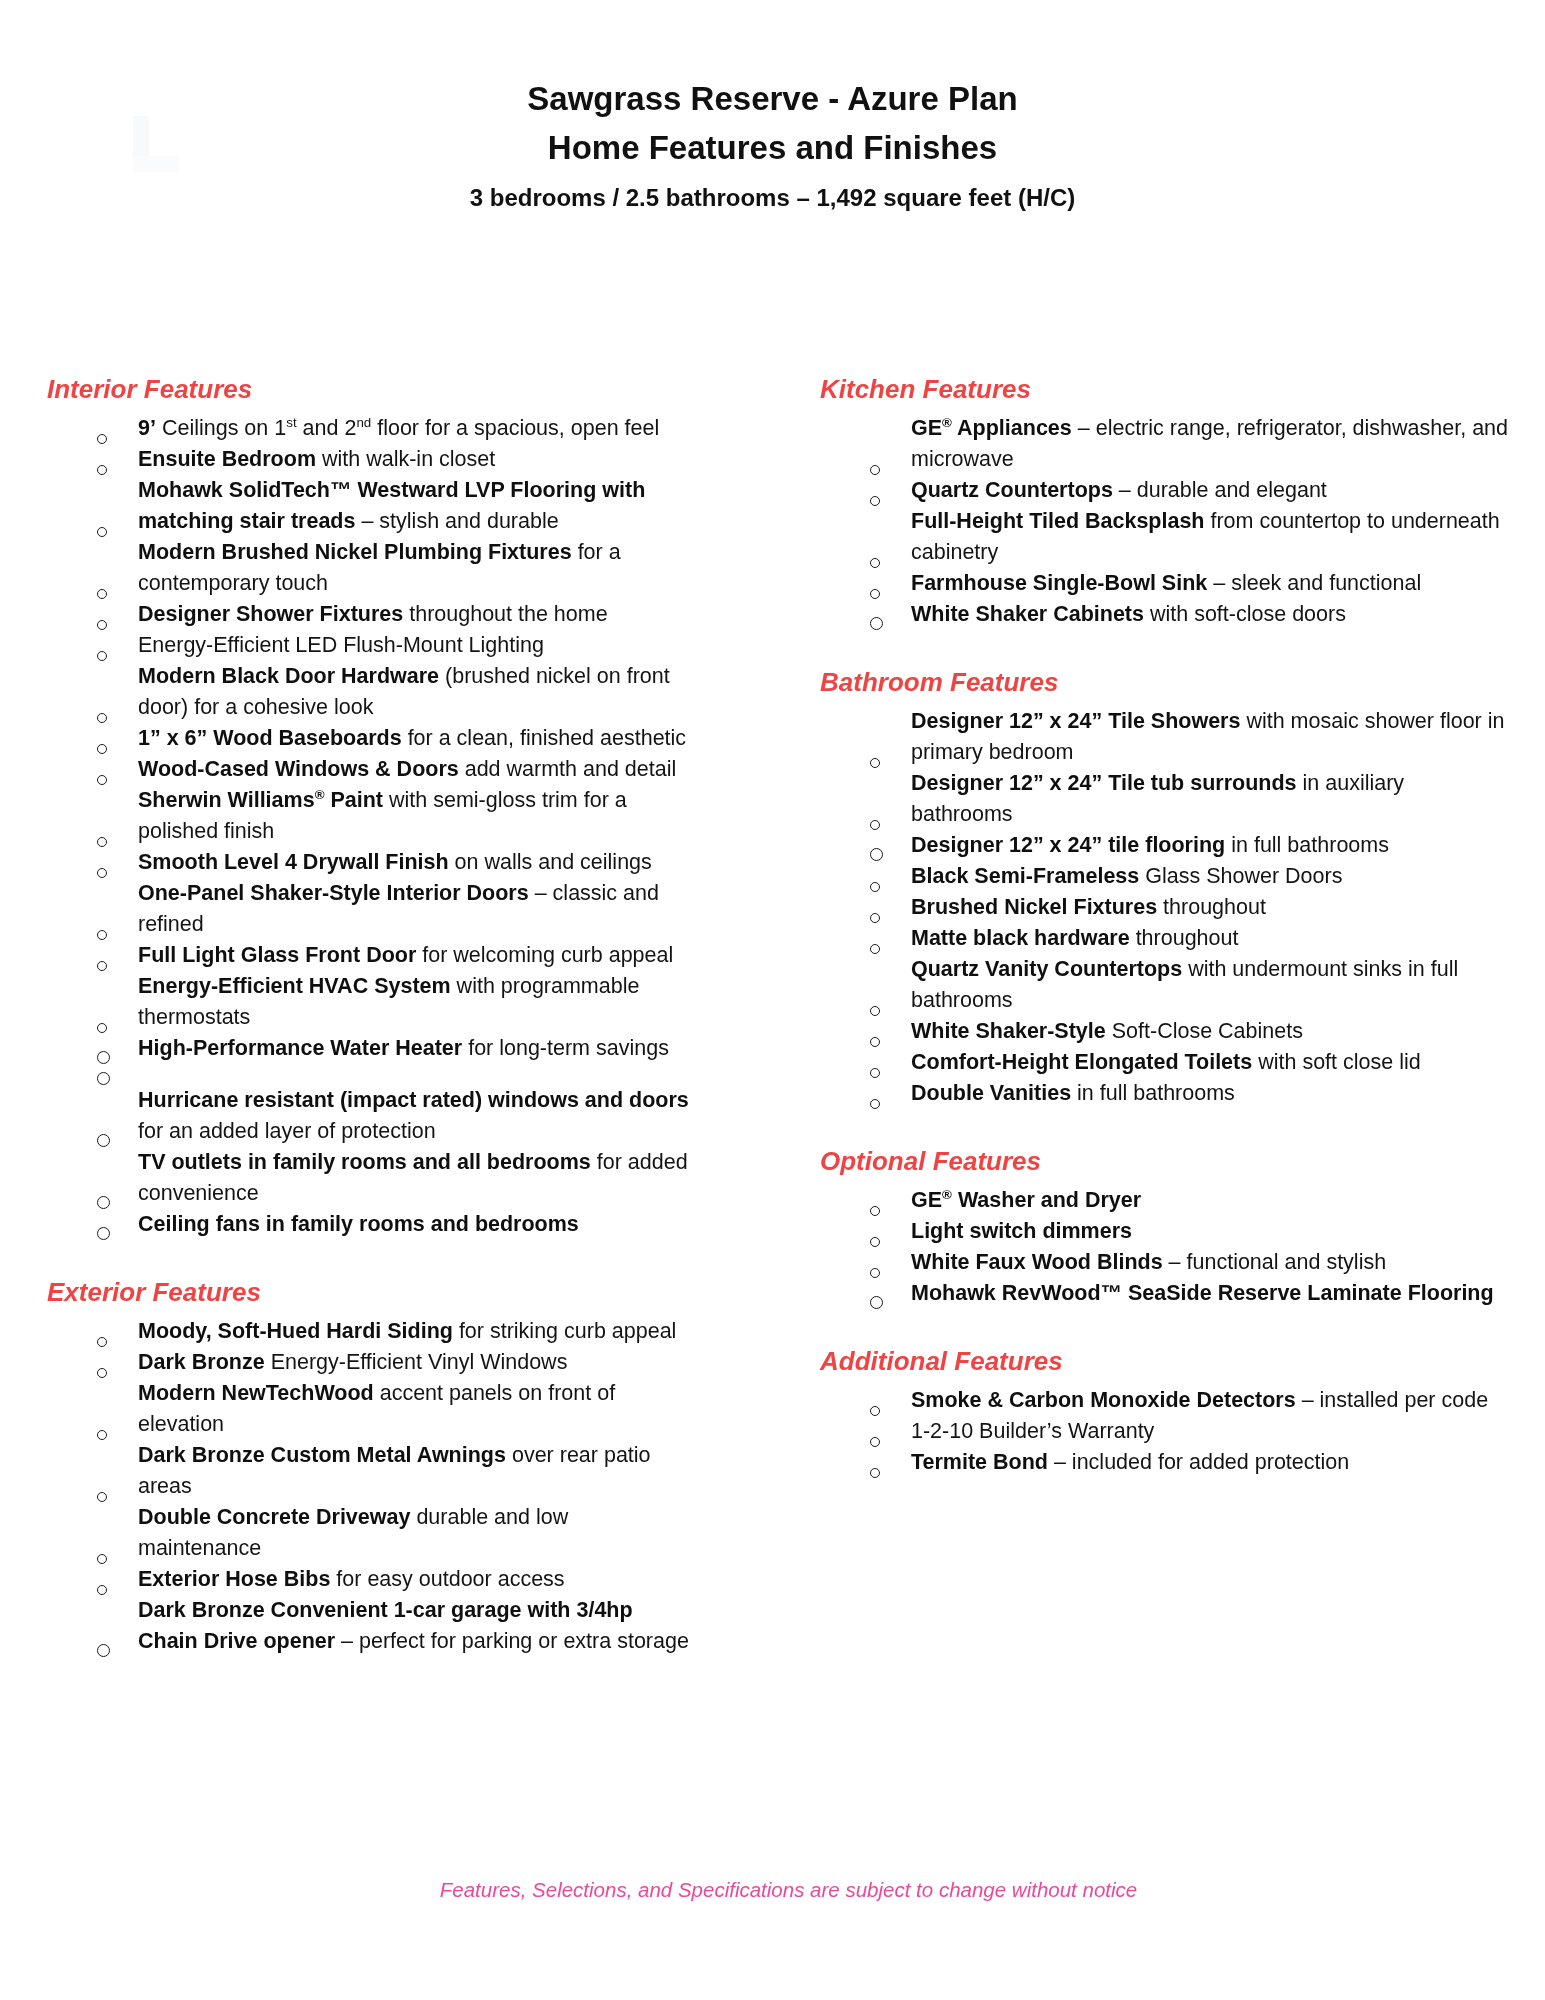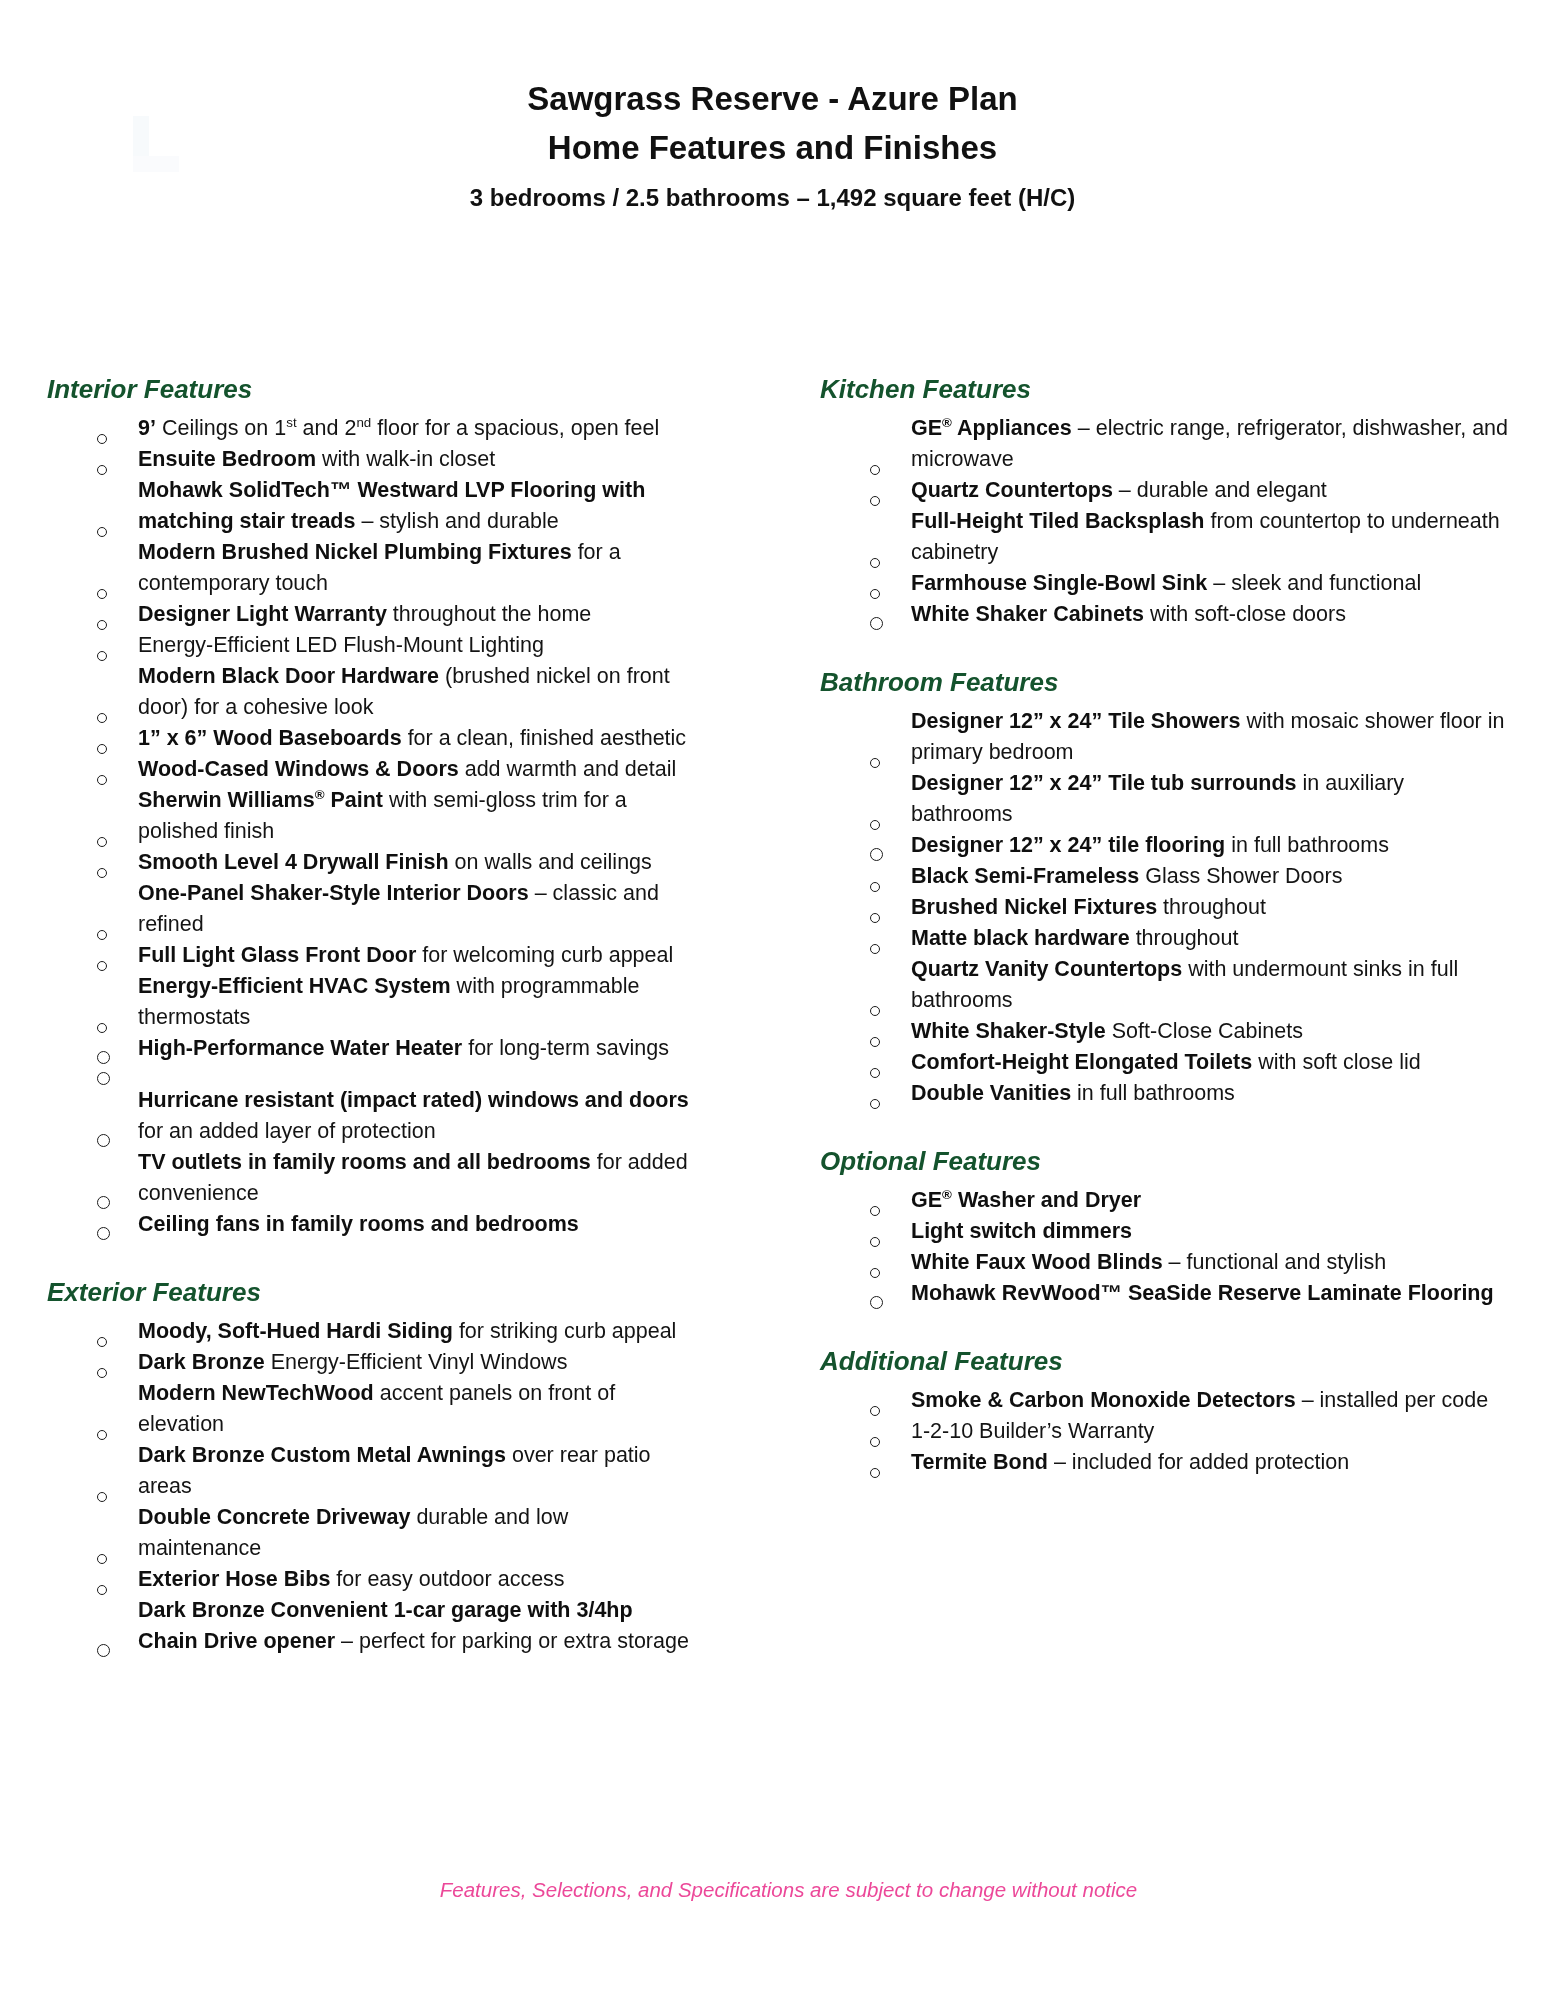--- a/index.html
+++ b/index.html
@@ -26,21 +26,21 @@
   }
   .subtitle{
     margin-top:12px;font-size:24px;font-weight:700;color:#111;
   }
   .col{position:absolute;top:374px;}
   .col-left{left:47px;width:648px;}
   .col-right{left:820px;width:690px;}
   .section h2{
     margin:0 0 8px 0;
     font-size:26px;line-height:31px;
-    font-weight:700;font-style:italic;color:#14532d;
+    font-weight:700;font-style:italic;color:#ef4444;
   }
   .section + .section h2{margin-top:37px;}
   .item{
     display:flex;align-items:flex-end;
     font-size:21.5px;line-height:31px;
   }
   .item .marker-cell{
     flex:0 0 41px;margin-left:50px;
     display:flex;justify-content:flex-start;
   }
@@ -99,21 +99,21 @@
         <div class="item">
           <span class="marker-cell">
             <span class="dot"></span>
           </span>
           <span class="txt"><b>Modern Brushed Nickel Plumbing Fixtures</b> for a contemporary touch</span>
         </div>
         <div class="item">
           <span class="marker-cell">
             <span class="dot"></span>
           </span>
-          <span class="txt"><b>Designer Light Warranty</b> throughout the home</span>
+          <span class="txt"><b>Designer Shower Fixtures</b> throughout the home</span>
         </div>
         <div class="item">
           <span class="marker-cell">
             <span class="dot"></span>
           </span>
           <span class="txt">Energy-Efficient LED Flush-Mount Lighting</span>
         </div>
         <div class="item">
           <span class="marker-cell">
             <span class="dot"></span>

